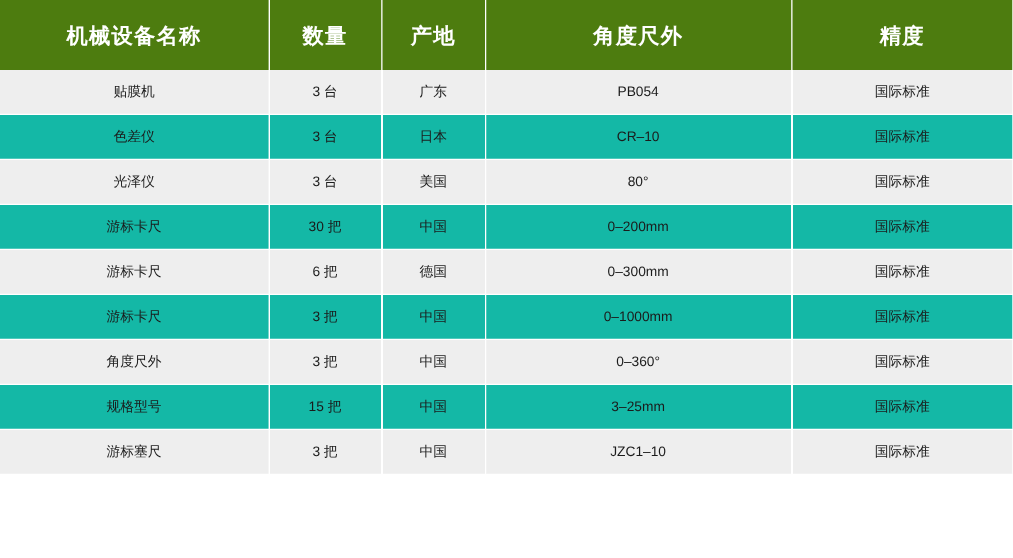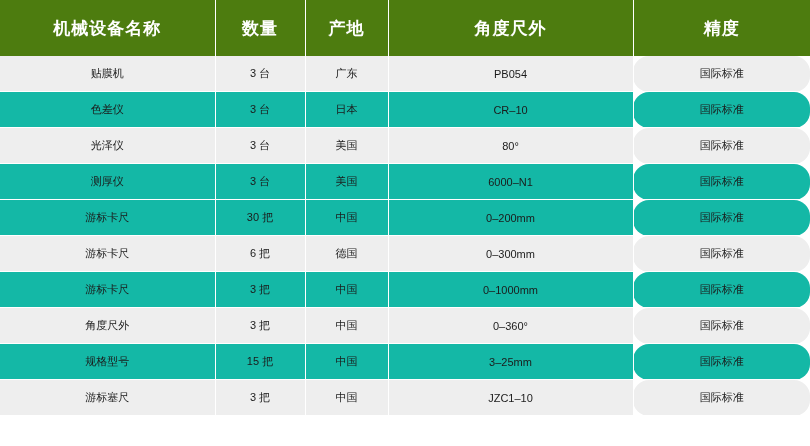--- a/index.html
+++ b/index.html
@@ -40,21 +40,20 @@
     font-size: 11px;
     color: #1b1b1b;
     border-right: 1px solid #ffffff;
     border-bottom: 1px solid #ffffff;
     padding: 0;
     white-space: nowrap;
     overflow: hidden;
   }
   .equipment-table td:last-child {
     border-right: none;
-    border-radius: 16px;
   }
   tr.row-odd td {
     background: #eeeeee;
   }
   tr.row-even td {
     background: #14b8a6;
   }
   .col-name   { width: 215px; }
   .col-qty    { width: 90px; }
   .col-origin { width: 83px; }
@@ -97,27 +96,20 @@
         <td>国际标准</td>
       </tr>
       <tr class="row-odd">
         <td>光泽仪</td>
         <td>3 台</td>
         <td>美国</td>
         <td>80°</td>
         <td>国际标准</td>
       </tr>
       <tr class="row-even">
-        <td>测厚仪</td>
-        <td>3 台</td>
-        <td>美国</td>
-        <td>6000–N1</td>
-        <td>国际标准</td>
-      </tr>
-      <tr class="row-even">
         <td>游标卡尺</td>
         <td>30 把</td>
         <td>中国</td>
         <td>0–200mm</td>
         <td>国际标准</td>
       </tr>
       <tr class="row-odd">
         <td>游标卡尺</td>
         <td>6 把</td>
         <td>德国</td>

